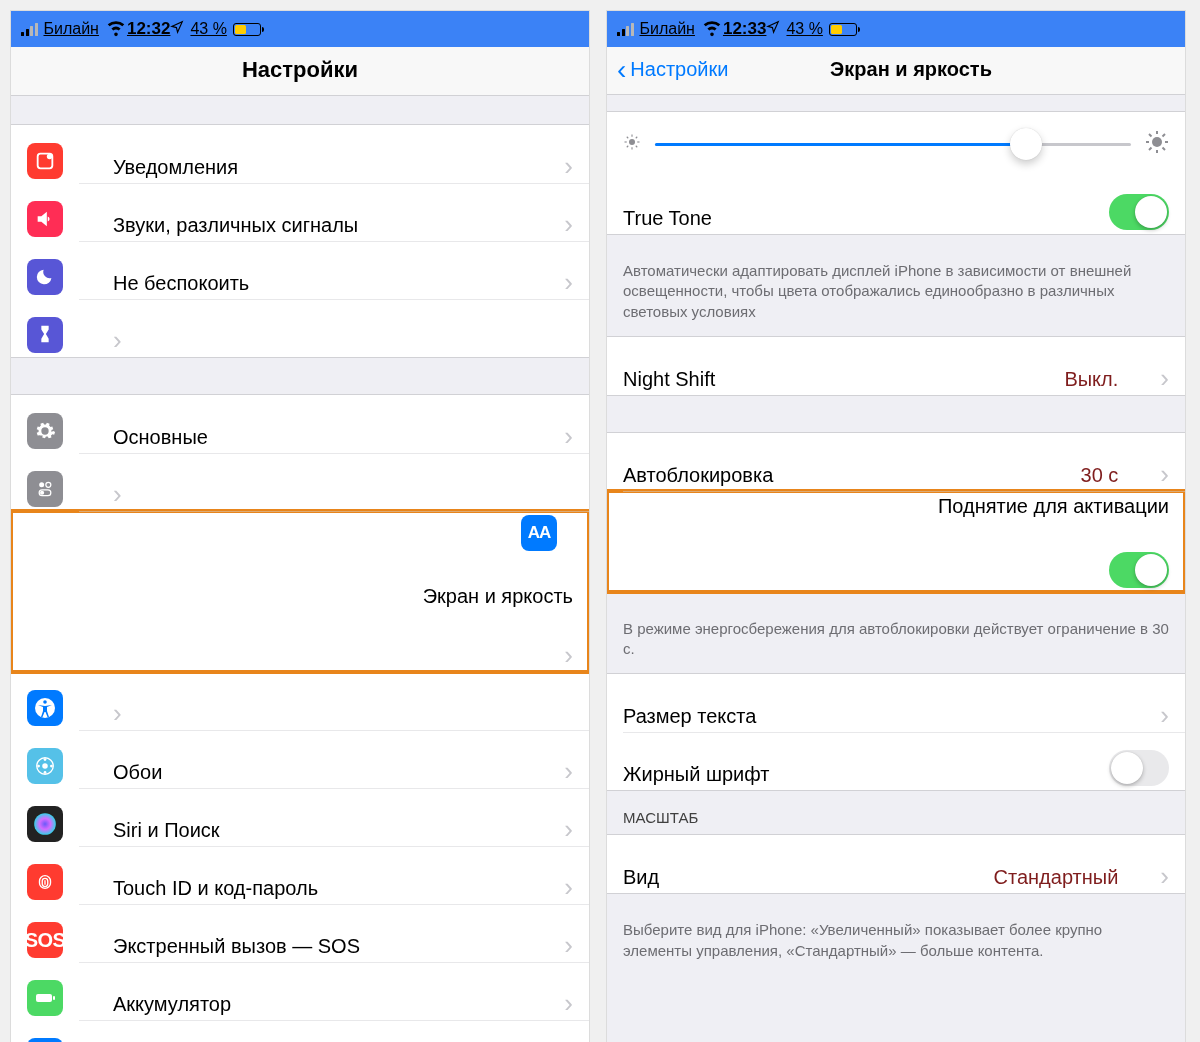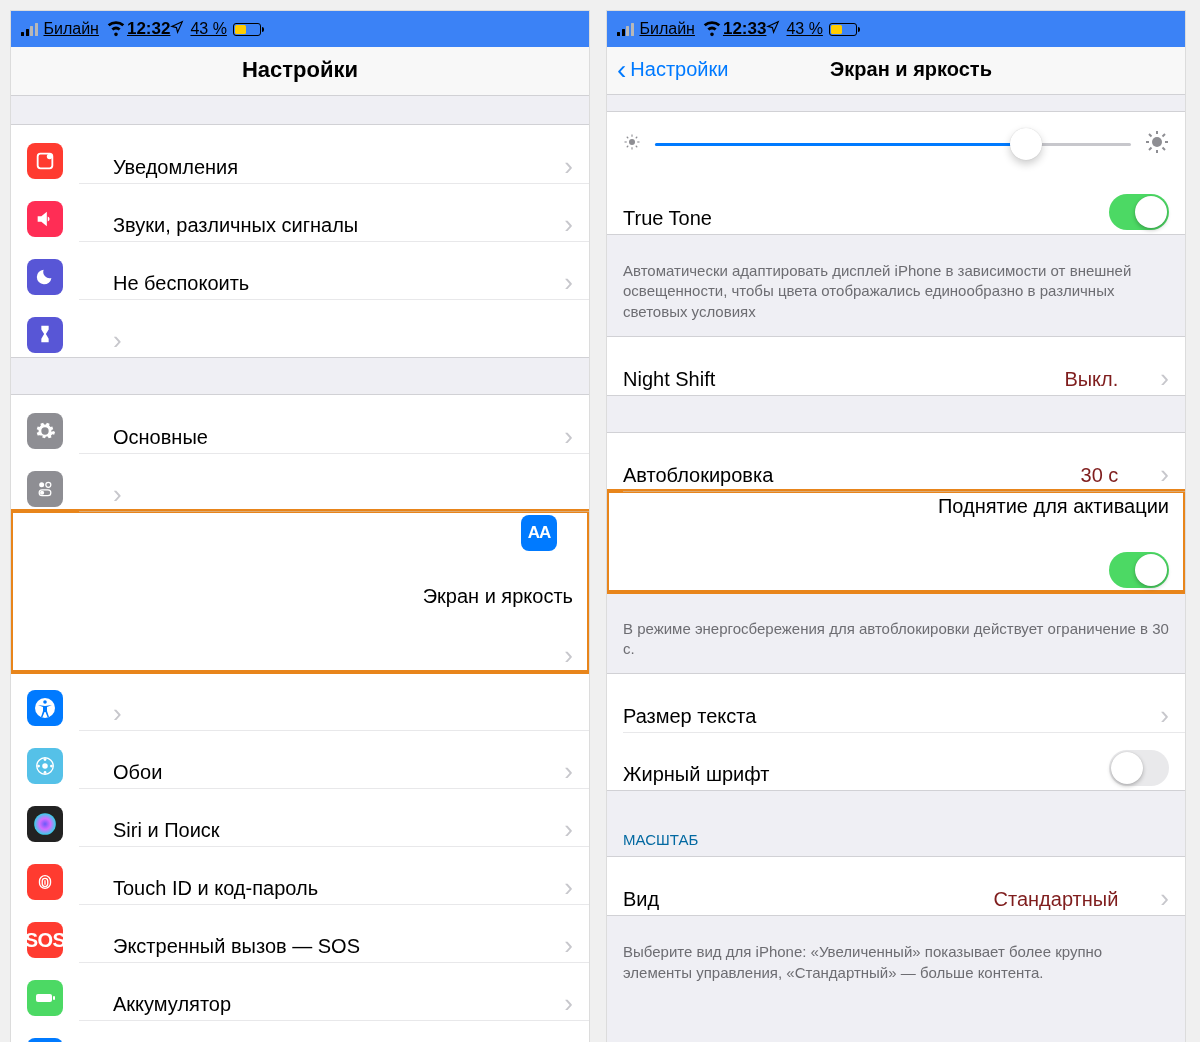--- a/index.html
+++ b/index.html
@@ -120,24 +120,23 @@
   box-shadow: 0 2px 4px rgba(0,0,0,0.25), 0 0 1px rgba(0,0,0,0.15);
 }
 .toggle.on .knob { right: 2px; }
 .toggle.off .knob { left: 2px; }
 .footer-text {
   font-size: 15px; color: #6d6d72;
   padding: 26px 16px 14px;
   line-height: 1.35;
 }
 .header-text {
-  font-size: 15px; color: #0369a1;
+  font-size: 15px; color: #404040;
   padding: 18px 16px 8px;
   text-transform: uppercase;
-  margin-top: 22px;
 }
 .slider-row {
   background: #fff; padding: 18px 16px;
   display: flex; align-items: center; gap: 14px;
 }
 .slider-track {
   flex: 1; height: 3px; background: #c7c7cc; border-radius: 2px;
   position: relative;
 }
 .slider-fill {

